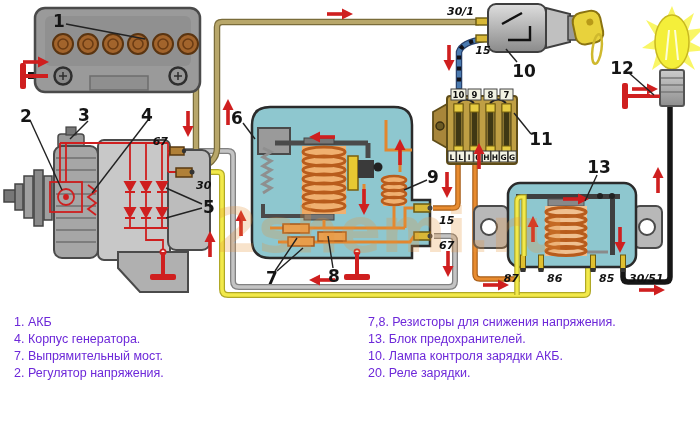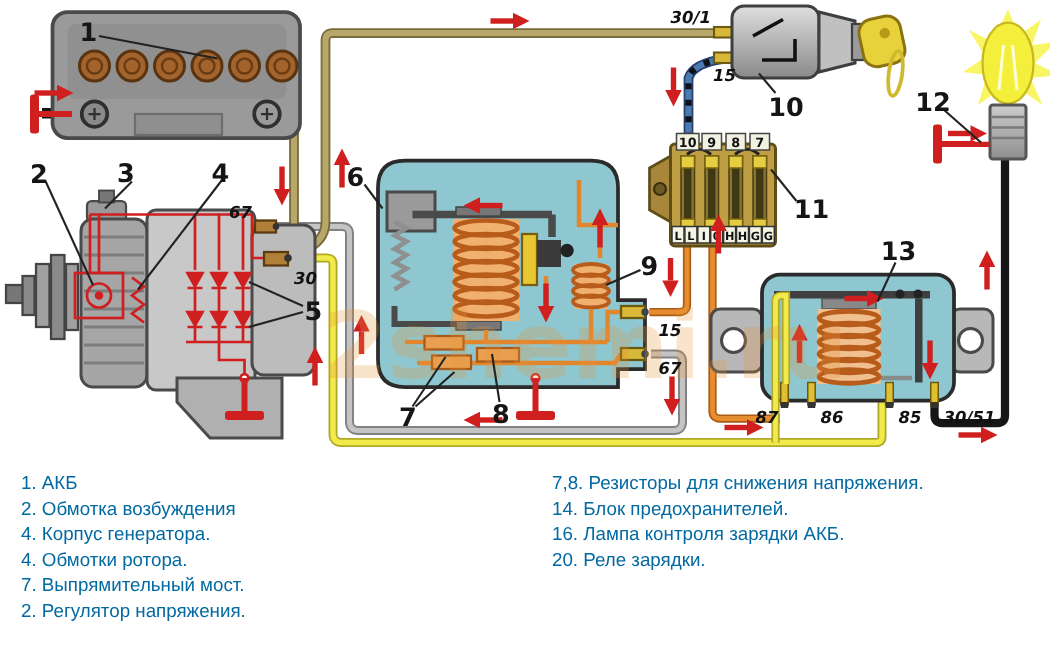--- a/index.html
+++ b/index.html
@@ -1,19 +1,19 @@
 <!DOCTYPE html>
 <html><head>
 <meta charset="utf-8">
 <style>
   html,body{margin:0;padding:0;background:#fff;}
   #stage{position:relative;width:700px;height:435px;background:#ffffff;overflow:hidden;
          font-family:"Liberation Sans",sans-serif;}
   #diagram-svg{position:absolute;left:0;top:0;}
-  .legend-col{position:absolute;top:314px;font-size:12.5px;line-height:17px;color:#0369a1;}
+  .legend-col{position:absolute;top:314px;font-size:12.5px;line-height:17px;color:#6d28d9;}
   #legend-left{left:14px;width:345px;}
   #legend-right{left:368px;width:330px;}
   .legend-item{white-space:nowrap;}
   text{font-family:"DejaVu Sans",sans-serif;}
   .callout{font-size:17px;font-weight:bold;fill:#151515;}
   .term{font-size:11px;font-weight:bold;font-style:italic;fill:#111;}
   .fusenum{font-size:8.5px;font-weight:bold;fill:#111;}
   .fuselet{font-size:7.5px;font-weight:bold;fill:#111;}
   .ptr{stroke:#222;stroke-width:1.4;fill:none;}
   .red{stroke:#cf1f1f;stroke-width:1.8;fill:none;}
@@ -409,25 +409,23 @@
   <text x="474" y="15" text-anchor="end" class="term">30/1</text>
   <text x="483" y="54" text-anchor="middle" class="term">15</text>
   <text x="519" y="282" text-anchor="end" class="term">87</text>
   <text x="547" y="282" class="term">86</text>
   <text x="599" y="282" class="term">85</text>
   <text x="629" y="282" class="term">30/51</text>
 </svg>
 
 <div id="legend-left" class="legend-col">
       <div class="legend-item">1. АКБ</div>
-      <div class="legend-item">2. Обмотка возбуждения</div>
       <div class="legend-item">4. Корпус генератора.</div>
-      <div class="legend-item">4. Обмотки ротора.</div>
       <div class="legend-item">7. Выпрямительный мост.</div>
       <div class="legend-item">2. Регулятор напряжения.</div>
     </div>
 <div id="legend-right" class="legend-col">
       <div class="legend-item">7,8. Резисторы для снижения напряжения.</div>
-      <div class="legend-item">14. Блок предохранителей.</div>
-      <div class="legend-item">16. Лампа контроля зарядки АКБ.</div>
+      <div class="legend-item">13. Блок предохранителей.</div>
+      <div class="legend-item">10. Лампа контроля зарядки АКБ.</div>
       <div class="legend-item">20. Реле зарядки.</div>
     </div>
 </div>
 
 </body></html>

